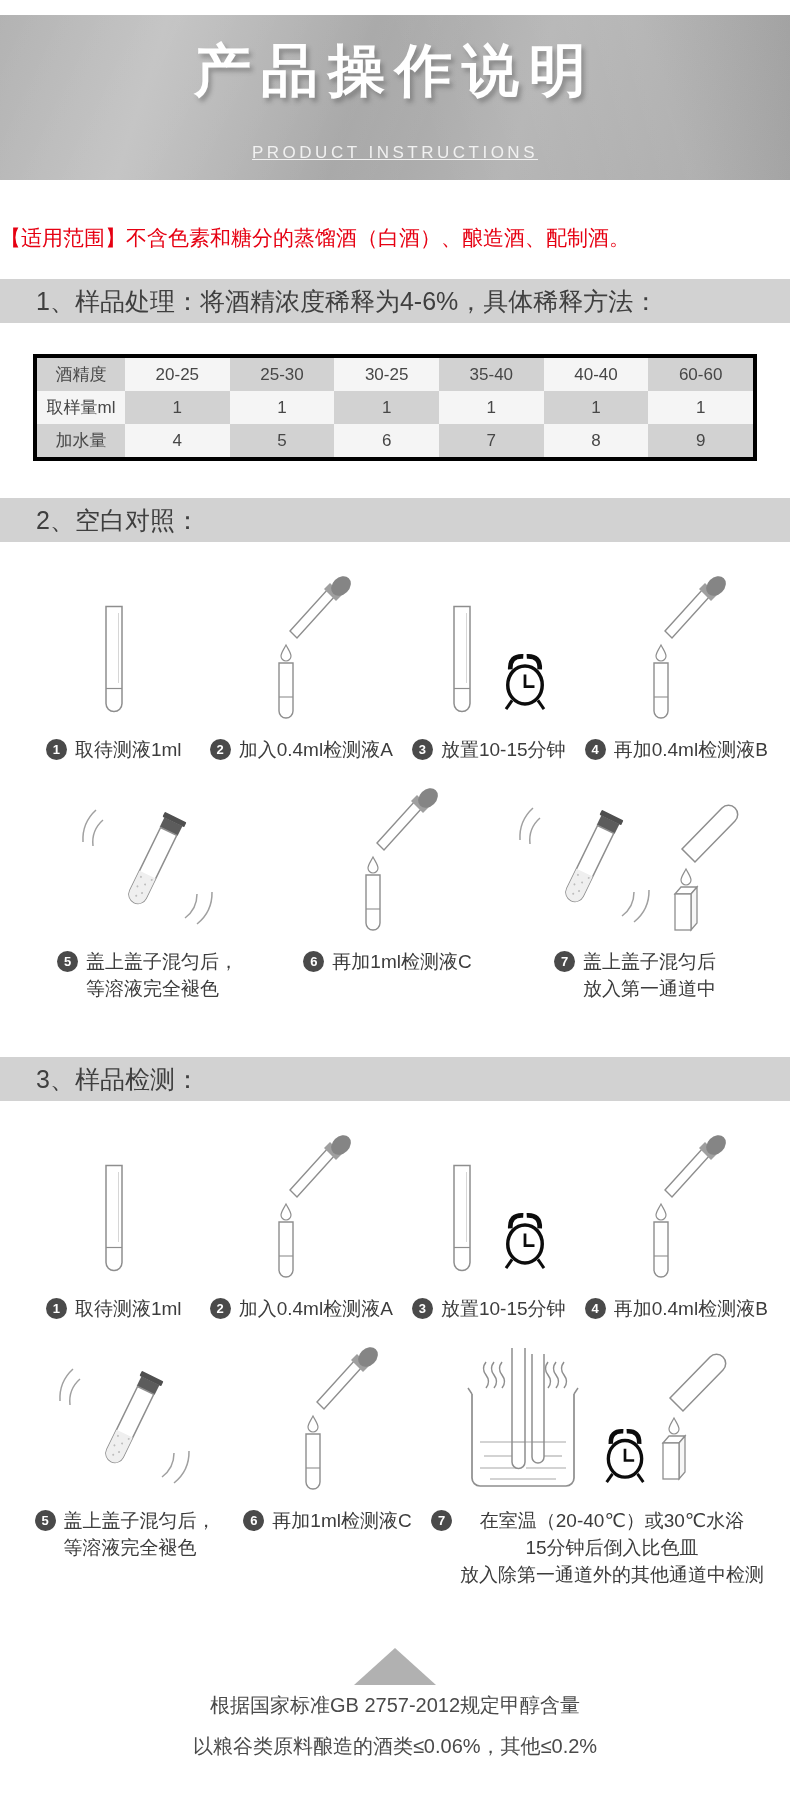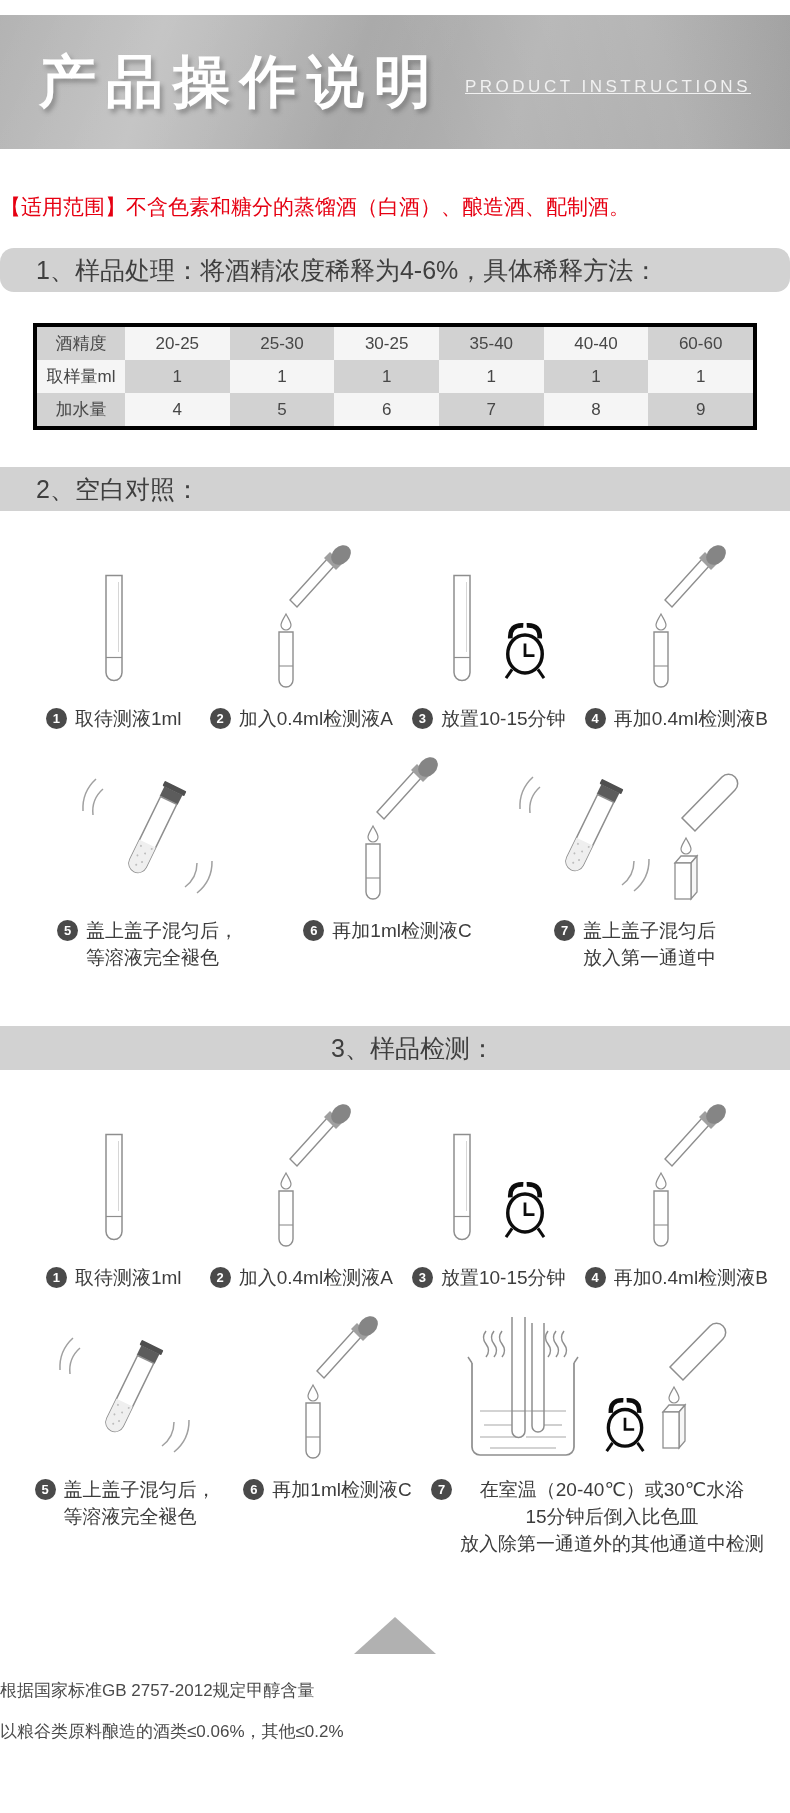--- a/index.html
+++ b/index.html
@@ -1,40 +1,40 @@
 <!DOCTYPE html>
 <html><head>
 <meta charset="utf-8">
 <style>
   * { margin:0; padding:0; box-sizing:border-box; }
   html,body { background:#fff; }
   body { font-family:"Liberation Sans","DejaVu Sans",sans-serif; color:#3c3c3c; }
   .page { width:790px; height:1813px; overflow:hidden; background:#fff; margin:0 auto; position:relative; }
 
   
-  .banner { margin-top:15px; height:134px; position:relative; overflow:hidden;
+  .banner { margin-top:15px; height:165px; position:relative; overflow:hidden;
     background:linear-gradient(108deg,#aeaeae 0%,#bcbcbc 20%,#a6a6a6 45%,#b4b4b4 66%,#a2a2a2 100%);
-    display:flex; flex-direction:row; align-items:center; justify-content:center;gap:24px; }
+    display:flex; flex-direction:column; align-items:center; justify-content:center;gap:24px; }
   .banner::before { content:""; position:absolute; left:-15%; top:-130%; width:70%; height:320%;
     background:linear-gradient(90deg,rgba(255,255,255,0) 0%,rgba(255,255,255,.14) 50%,rgba(255,255,255,0) 100%);
     transform:rotate(24deg); }
   .banner::after { content:""; position:absolute; right:-10%; top:-80%; width:55%; height:300%;
     background:linear-gradient(90deg,rgba(255,255,255,0) 0%,rgba(255,255,255,.10) 55%,rgba(0,0,0,.04) 100%);
     transform:rotate(-20deg); }
   .banner-title { font-size:57px; font-weight:bold; color:#fff; letter-spacing:10px; z-index:1;
     text-shadow:3px 4px 4px rgba(70,70,70,.38); }
   .banner-sub { margin-top:9px; font-size:17px; color:#f1f1f1; letter-spacing:3.5px; z-index:1;text-decoration:underline; }
 
   .scope { margin-top:44px; text-align:left; font-size:21px; color:#e60012; }
 
   .band { height:44px; background:#d2d2d2; display:flex; align-items:center;
     padding-left:36px; font-size:25px; color:#3f3f3f; }
-  .band1 { margin-top:27px;border-radius:14px; }
+  .band1 { margin-top:27px; }
   .band2 { margin-top:37px; }
-  .band3 { margin-top:55px;justify-content:center; }
+  .band3 { margin-top:55px; }
 
   
   .dilution { margin:31px 33px 0; border:4px solid #000000;
     display:grid; grid-template-columns:88px repeat(6,1fr); }
   .cell { height:33px; display:flex; align-items:center; justify-content:center;
     font-size:17px; color:#474747; }
   .cell.g { background:#d2d2d2; }
   .cell.w { background:#f5f5f5; }
 
   
@@ -51,21 +51,21 @@
     font-size:19px; color:#3c3c3c; line-height:27px; }
   .num { flex:0 0 auto; width:21px; height:21px; border-radius:50%; background:#4a4a4a;
     color:#fff; font-size:13px; font-weight:bold; display:flex; align-items:center;
     justify-content:center; margin:3px 8px 0 0; }
   .lines { text-align:left; }
   .lines.center { text-align:center; }
 
   .triangle { width:0; height:0; margin:60px auto 0;
     border-left:41px solid transparent; border-right:41px solid transparent;
     border-bottom:37px solid #b1b1b1; }
-  .footer { margin-top:16px; text-align:left; font-size:17px; color:#4a4a4a; line-height:41px; }
+  .footer { text-align:center; font-size:20px; color:#4a4a4a; line-height:41px; }
 
   .defs { position:absolute; width:0; height:0; overflow:hidden; }
 </style>
 </head>
 <body>
 
 <svg class="defs" aria-hidden="true">
   <defs>
     <symbol id="sym-tube-tall" viewBox="0 0 30 115">
       <path d="M7 1.5 h16 v97 a8 8 0 0 1 -16 0 z" fill="#fff" stroke="#8e8e8e" stroke-width="1.5"></path>

